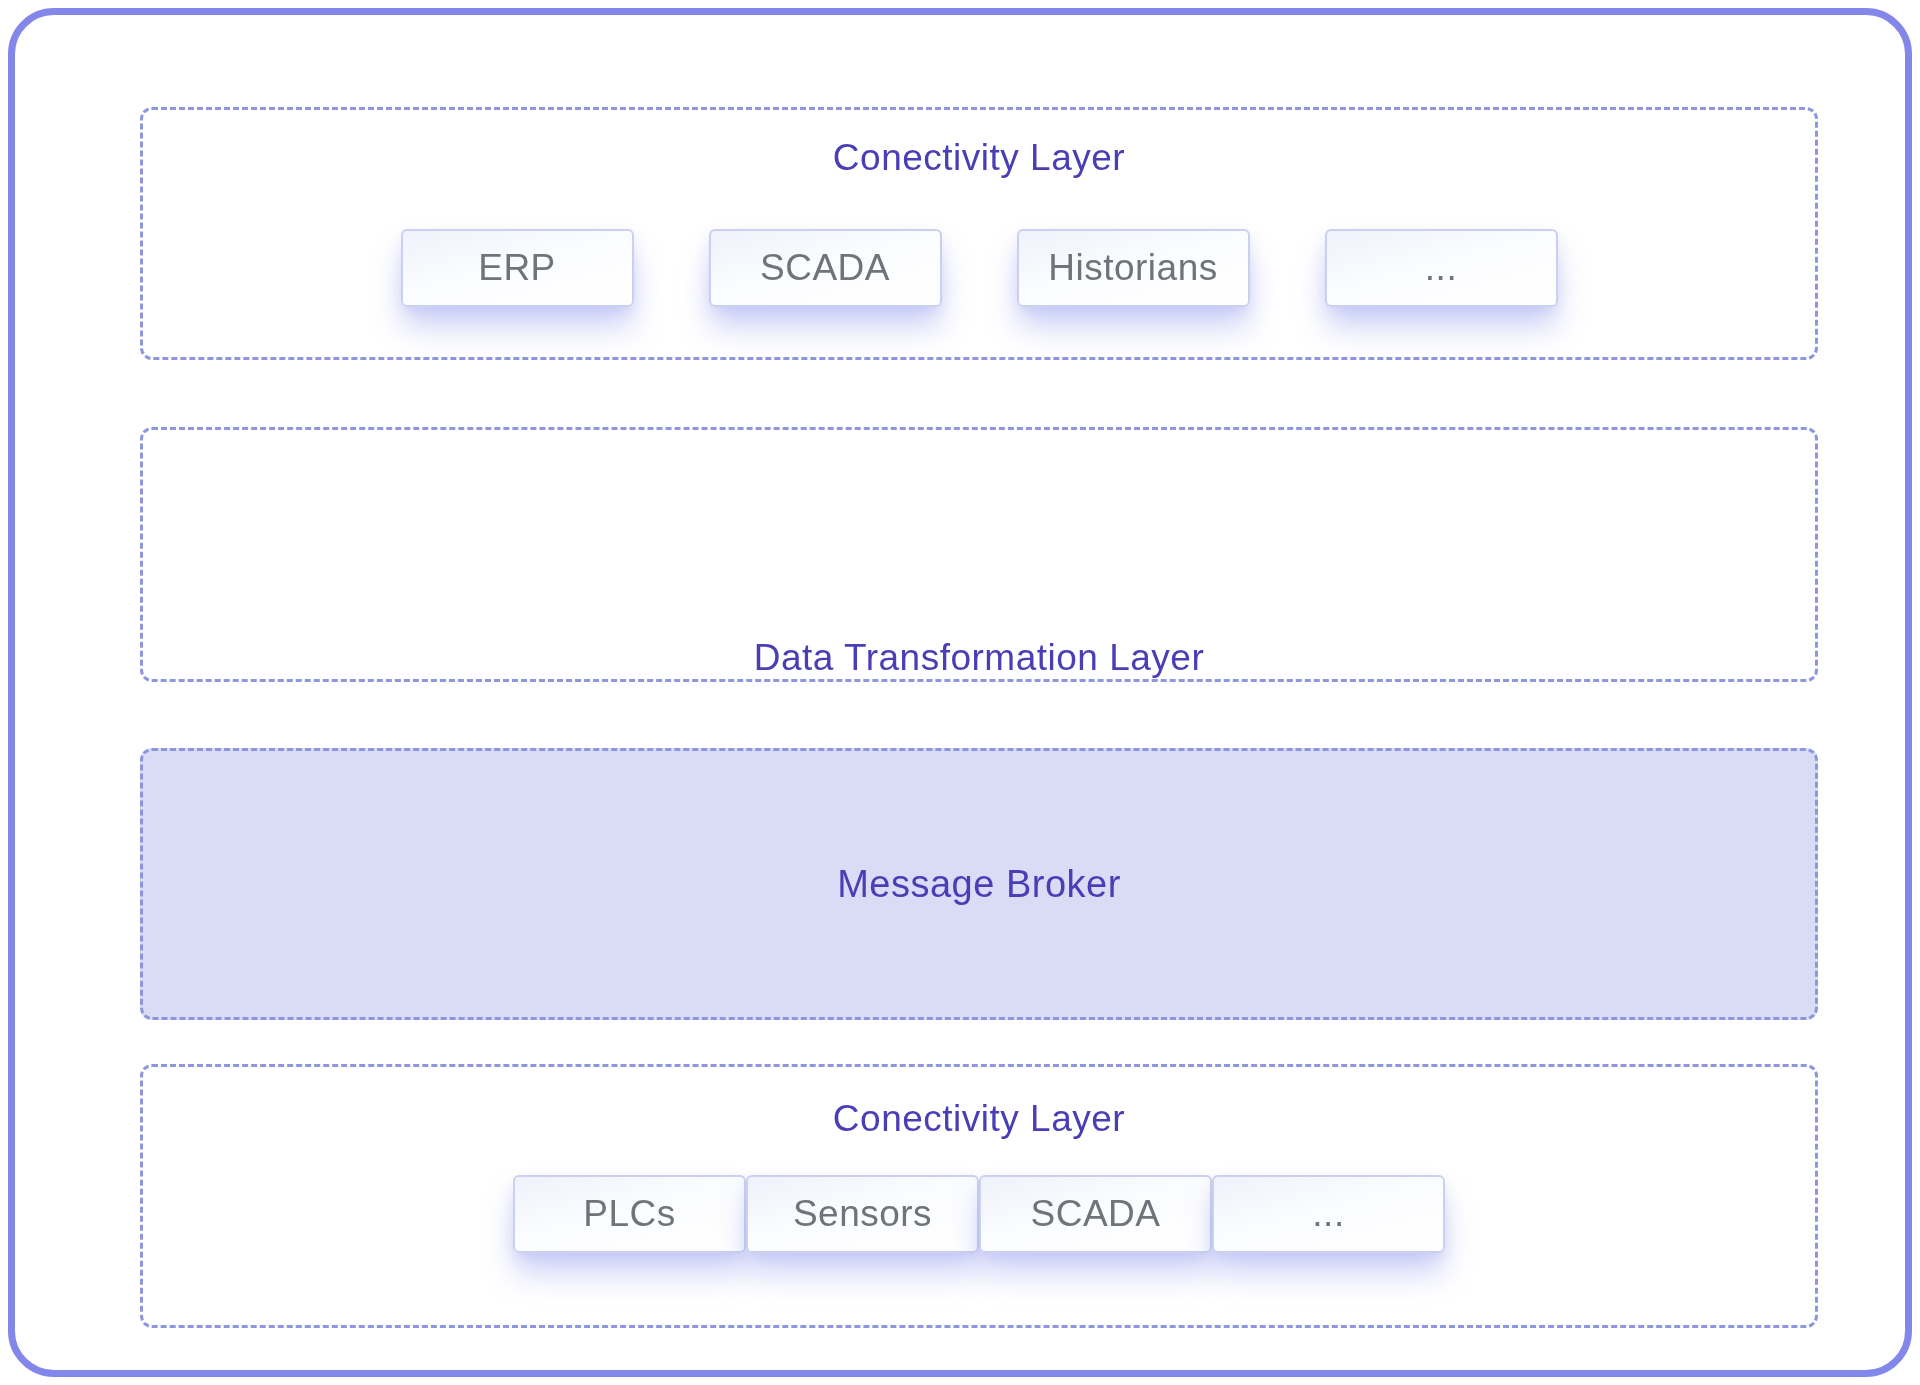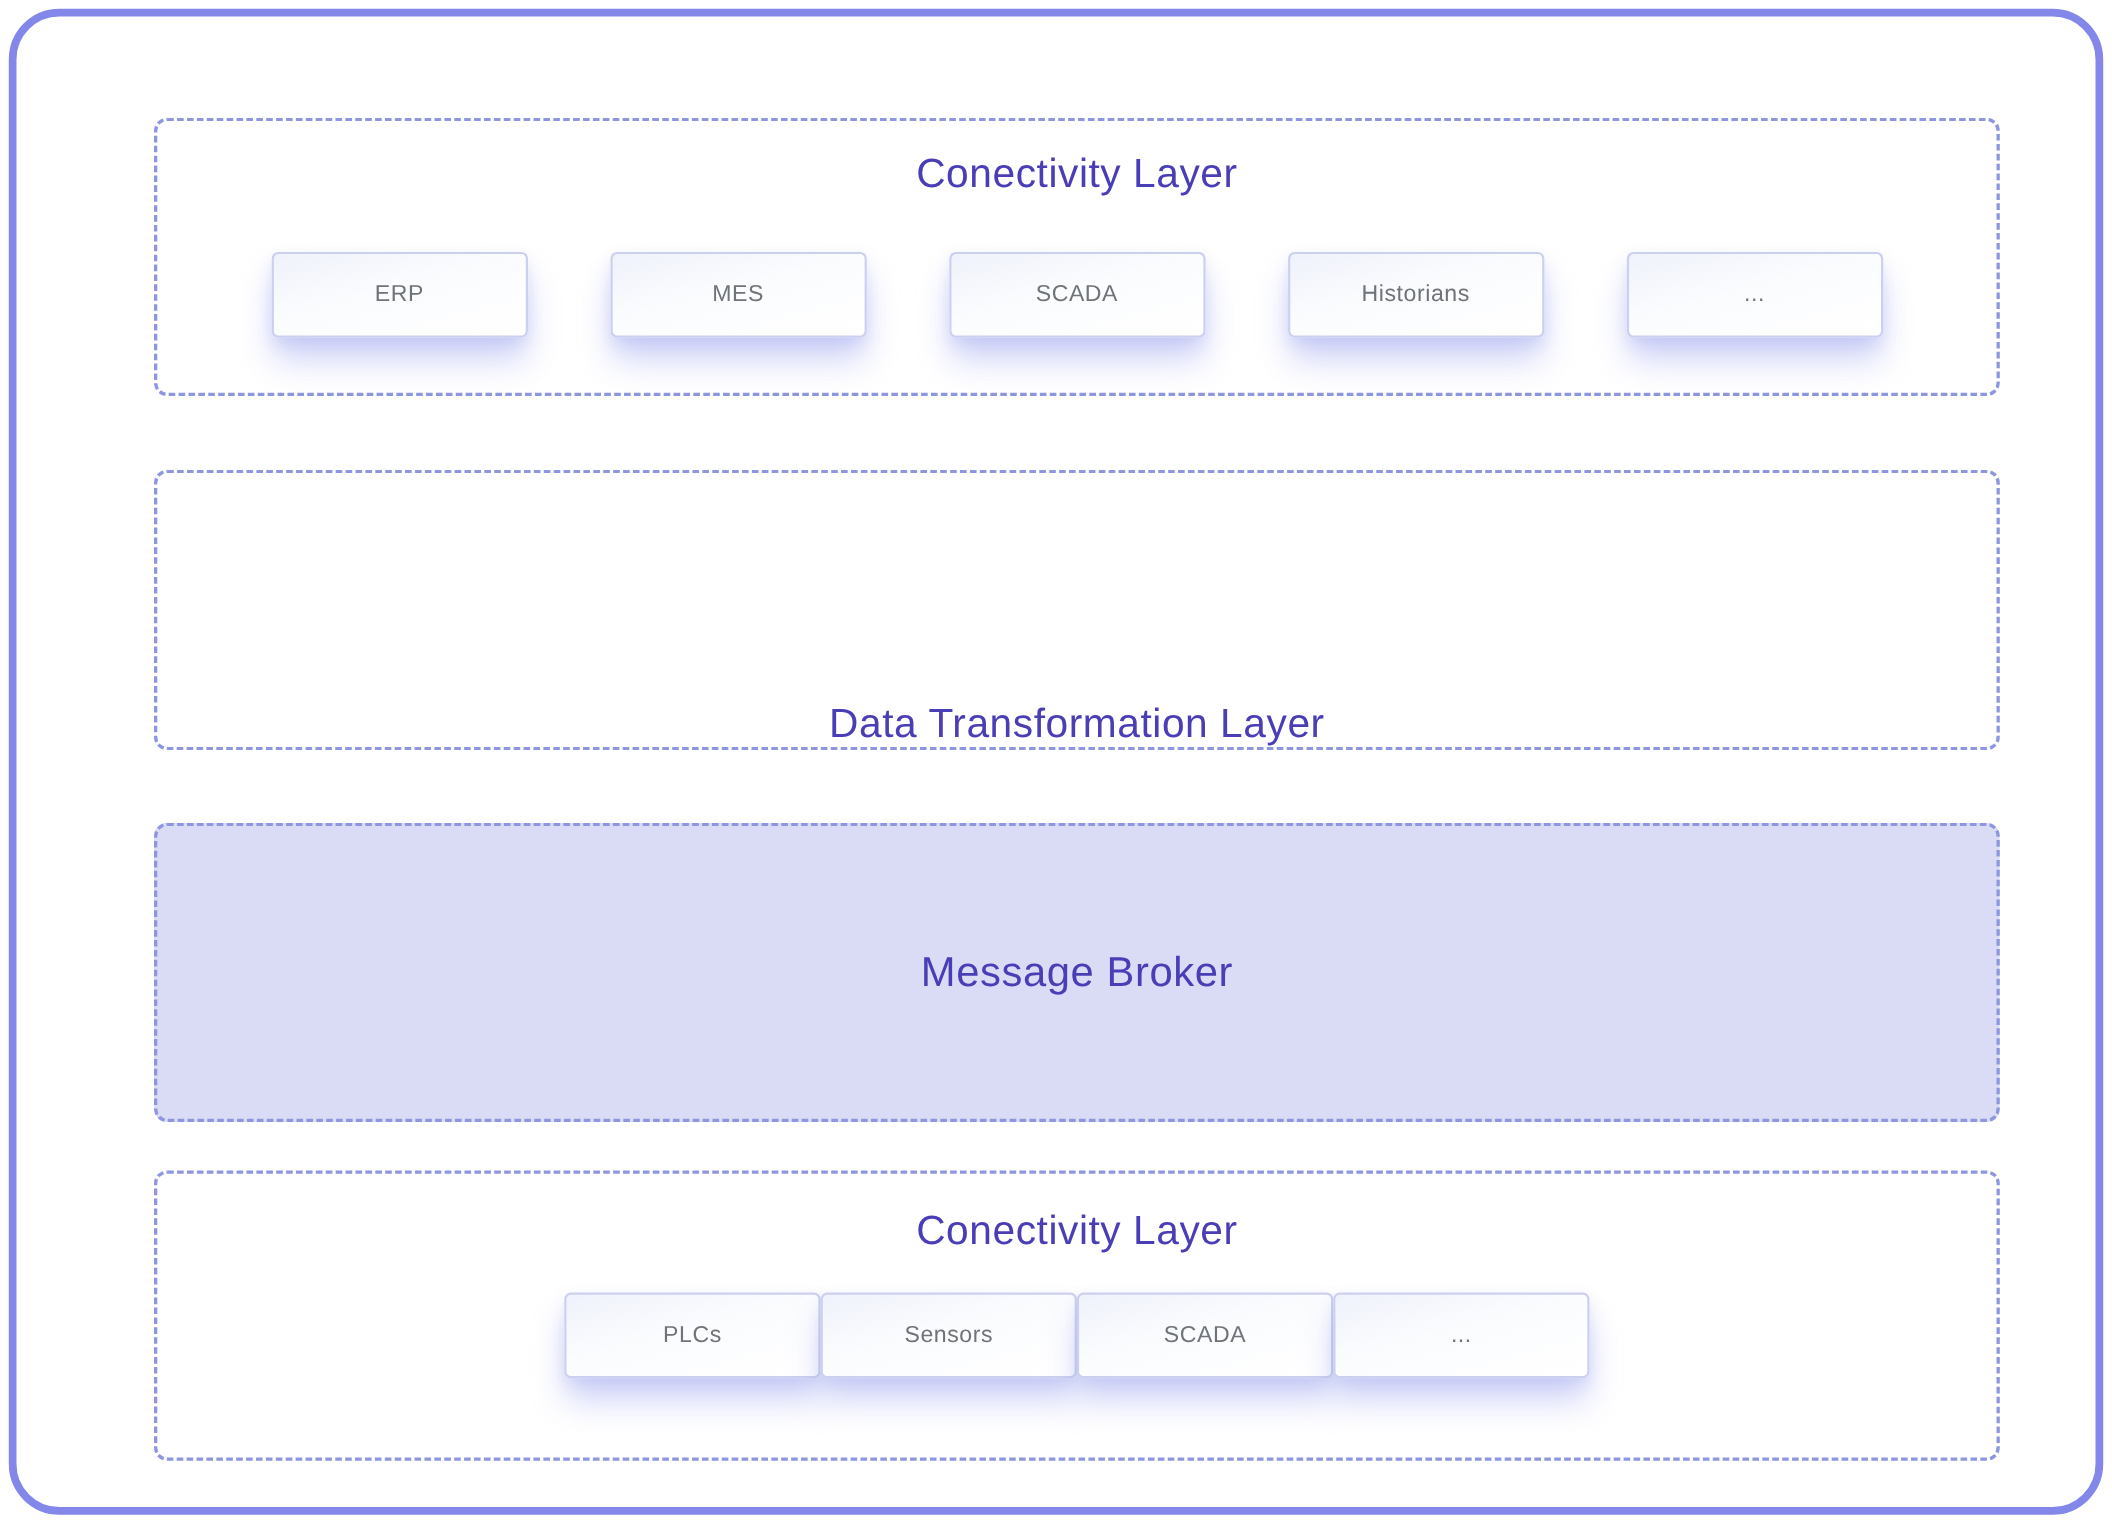--- a/index.html
+++ b/index.html
@@ -52,36 +52,35 @@
   }
   #sec-connectivity-top .node-row    { top: 119px; gap: 75px; }
   #sec-connectivity-bottom .node-row { top: 108px; }
   .node {
     width: 233px; height: 78px;
     display: flex; align-items: center; justify-content: center;
     border: 2px solid var(--node-border);
     border-radius: 6px;
     background: linear-gradient(165deg, #eff2fb 0%, #fbfcfe 45%, #ffffff 100%);
     color: var(--node-text);
-    font-size: 21px;
+    font-size: 37px;
     letter-spacing: 0.5px;
     box-shadow: 0 22px 30px -2px var(--glow), 0 6px 14px -2px rgba(160,168,240,0.30);
   }
 </style>
 </head>
 <body>
 
 <div class="canvas">
   <div class="frame">
 
     <section class="layer" id="sec-connectivity-top">
       <h2 class="layer-title">Conectivity Layer</h2>
       <div class="node-row">
         <div class="node">ERP</div>
-        <div class="node">MES</div>
         <div class="node">SCADA</div>
         <div class="node">Historians</div>
         <div class="node">...</div>
       </div>
     </section>
 
     <section class="layer" id="sec-data-transform">
       <h2 class="layer-title">Data Transformation Layer</h2>
     </section>
 

